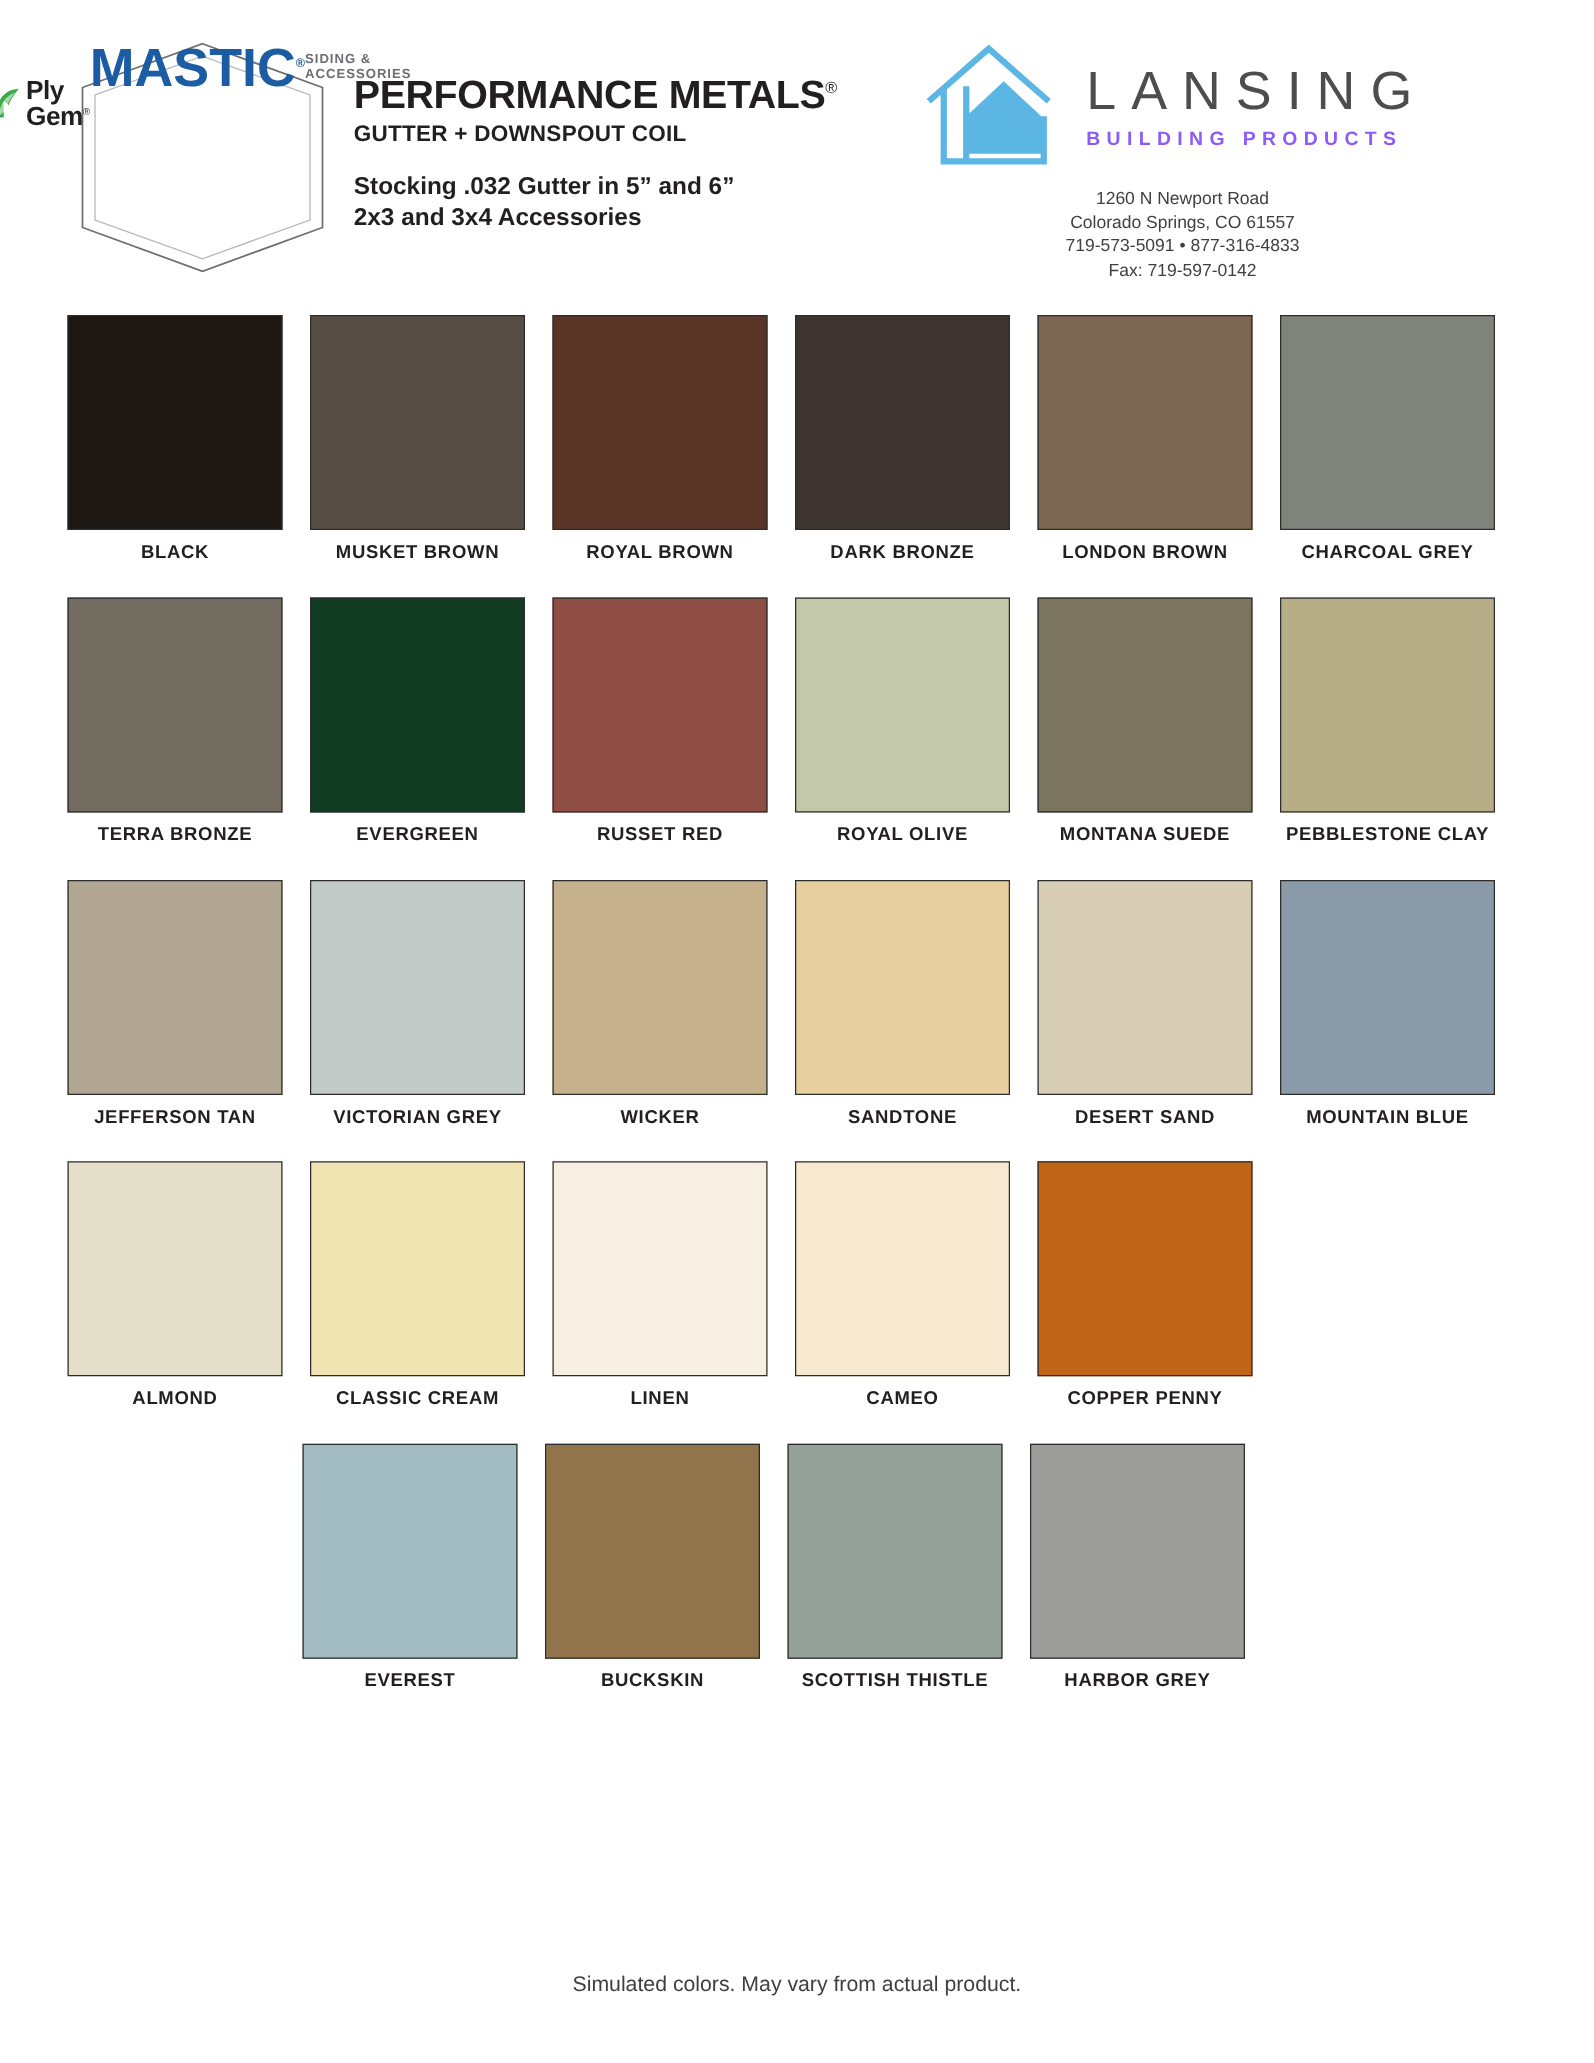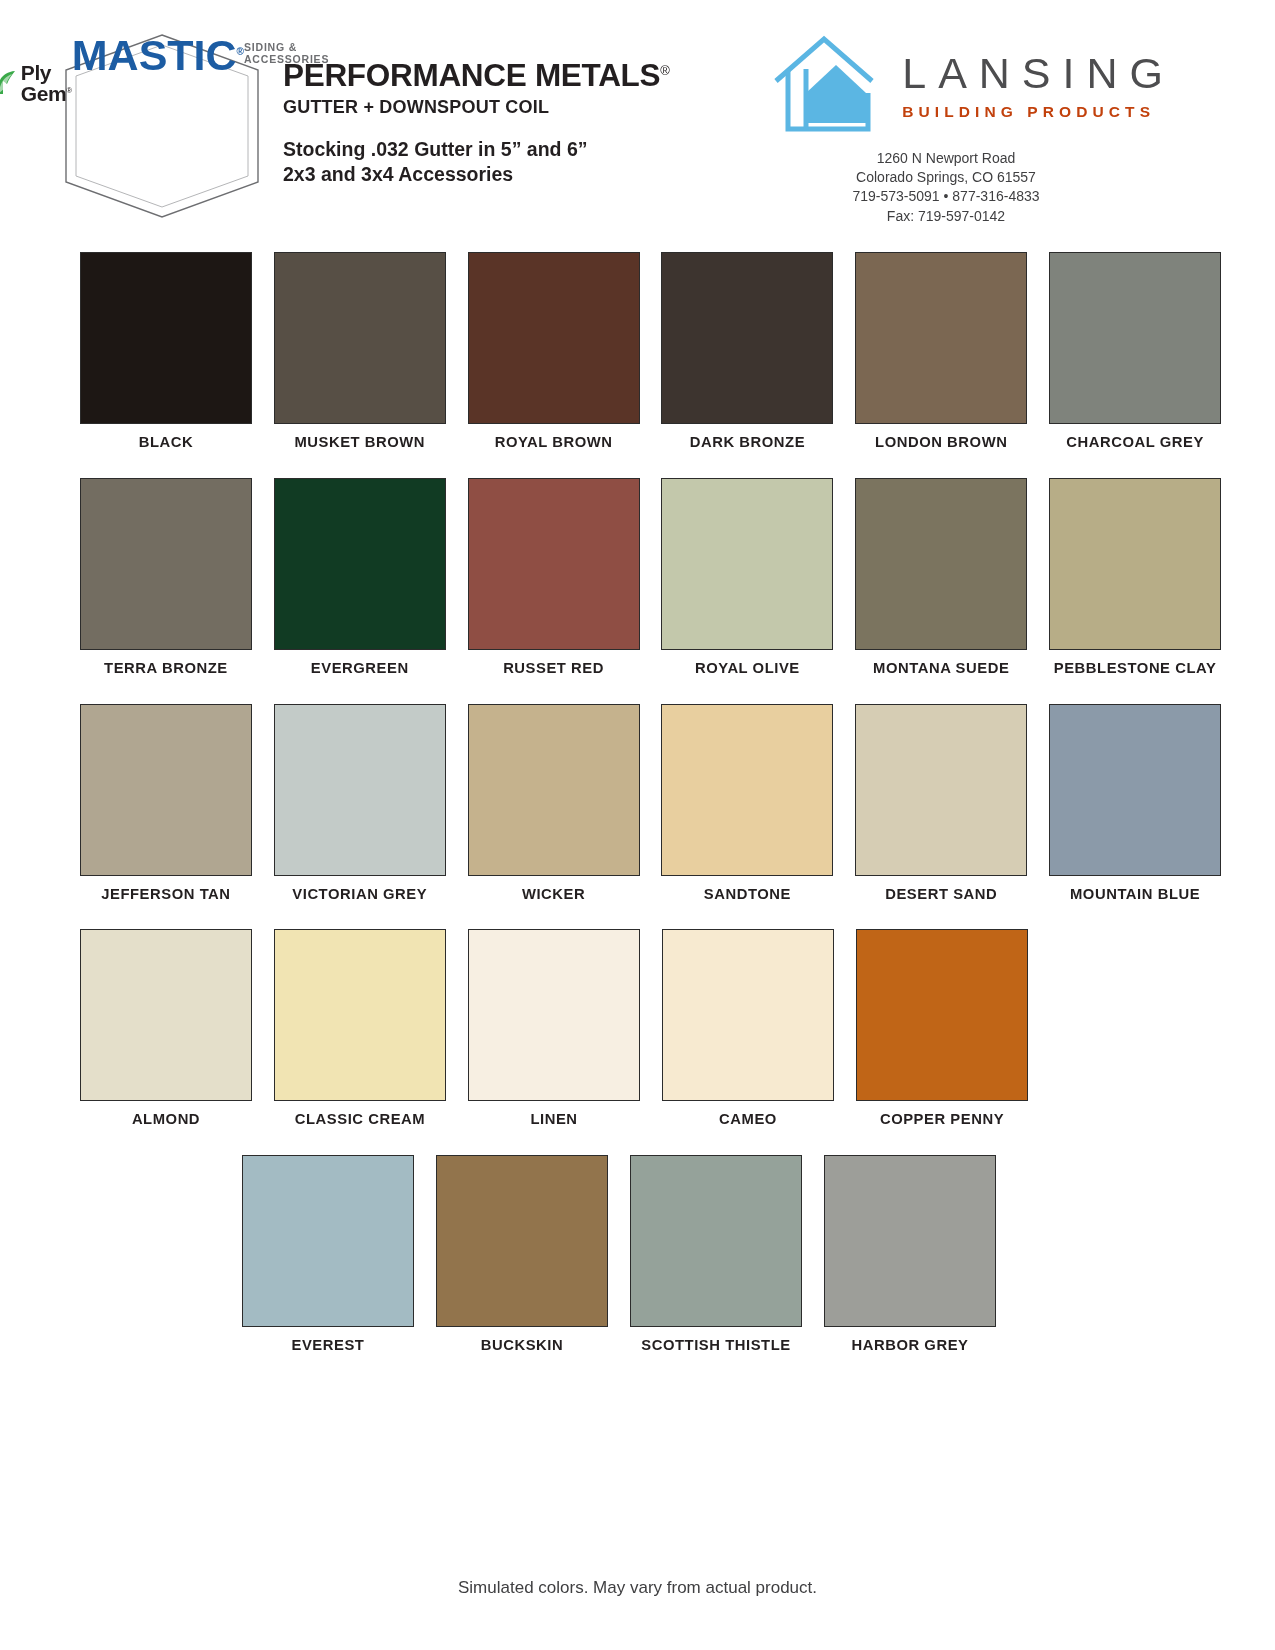--- a/index.html
+++ b/index.html
@@ -142,21 +142,20 @@
     position: absolute;
     left: 735px;
     top: 28px;
     width: 440px;
   }
   .lansing-logo-row {
     display: flex;
     align-items: center;
     gap: 22px;
     height: 110px;
-    justify-content: flex-end;
   }
   .lansing-house {
     width: 112px;
     height: 104px;
     flex: none;
   }
   .lansing-words {
     padding-top: 6px;
   }
   .lansing-name {
@@ -164,21 +163,21 @@
     font-weight: 500;
     letter-spacing: 12px;
     color: #4d4d4f;
     line-height: 1;
     font-family: "Liberation Sans", sans-serif;
   }
   .lansing-tag {
     font-size: 15.5px;
     font-weight: bold;
     letter-spacing: 5.1px;
-    color: #c2410c;
+    color: #8b5cf6;
     line-height: 1;
     margin-top: 9px;
     font-family: "Liberation Sans", sans-serif;
   }
   .lansing-address {
     text-align: center;
     font-size: 14px;
     line-height: 1.37;
     color: #3f3f41;
     margin-top: 11px;
@@ -189,21 +188,21 @@
   
   .grid {
     position: absolute;
     left: 0;
     top: 252px;
     width: 1275px;
   }
   .swatch-row {
     display: flex;
     justify-content: flex-start;
-    padding-left: 72px;
+    padding-left: 46px;
     padding-right: 46px;
     margin-bottom: 28px;
   }
   .swatch-cell {
     width: 188px;
     margin-right: 6px;
     display: flex;
     flex-direction: column;
     align-items: center;
   }

